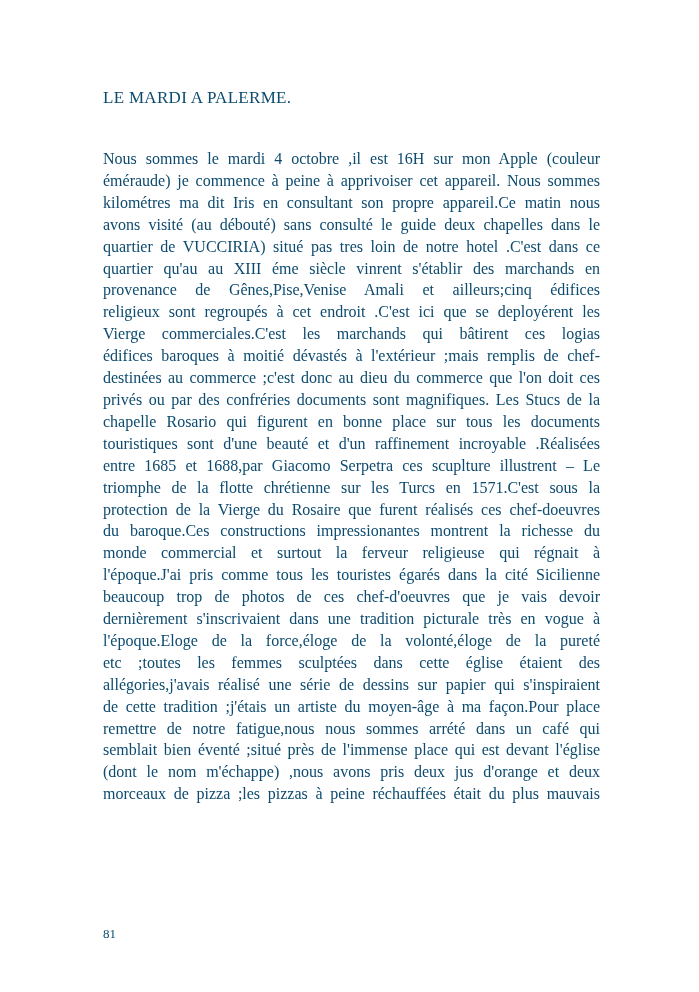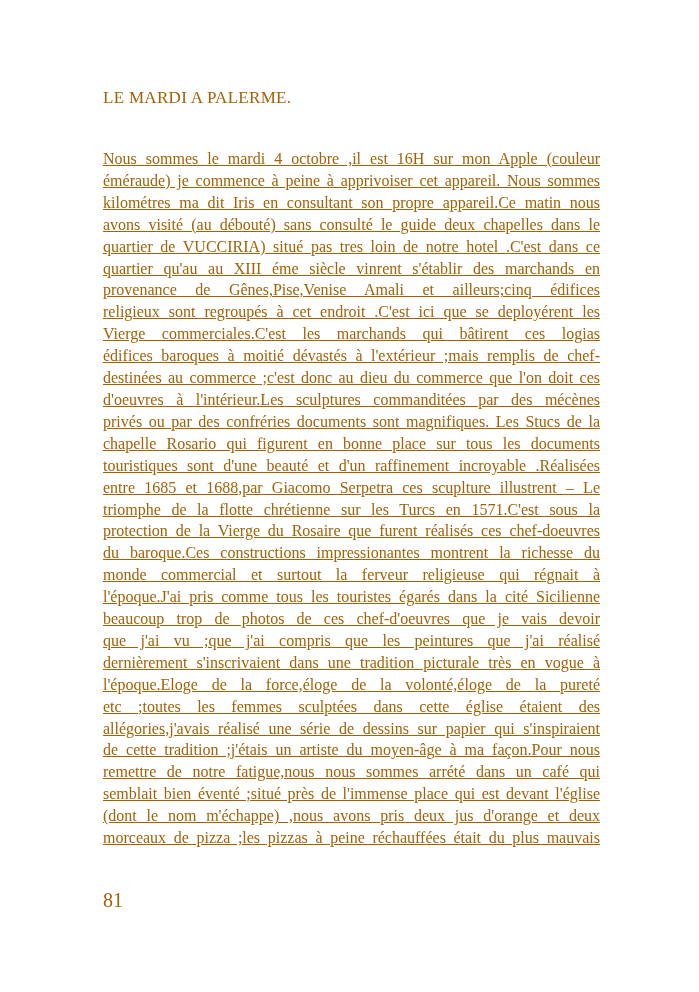--- a/index.html
+++ b/index.html
@@ -6,21 +6,21 @@
     margin: 0;
     padding: 0;
     background: #ffffff;
   }
   .sheet {
     position: relative;
     width: 699px;
     height: 992px;
     background: #ffffff;
     font-family: "Liberation Serif", "DejaVu Serif", serif;
-    color: #a16207;
+    color: #0c4a6e;
     overflow: hidden;
   }
   .doc-title {
     position: absolute;
     left: 103px;
     top: 88px;
     margin: 0;
     font-size: 17px;
     font-weight: normal;
     letter-spacing: 0.3px;
@@ -30,65 +30,62 @@
     position: absolute;
     left: 103px;
     top: 148px;
     width: 497px;
     font-size: 16px;
     line-height: 21.9px;
   }
   .body-text .line {
     text-align: justify;
     text-align-last: justify;
-    text-decoration: underline;
     -moz-text-align-last: justify;
   }
   .page-number {
     position: absolute;
     left: 103px;
-    top: 889px;
-    font-size: 20px;
+    top: 926px;
+    font-size: 13px;
   }
 </style>
 </head>
 <body>
 
 <div class="sheet">
   <h1 class="doc-title">LE MARDI A PALERME.</h1>
 
   <div class="body-text">
       <div class="line">Nous sommes le mardi 4 octobre ,il est 16H sur mon Apple (couleur</div>
       <div class="line">éméraude) je commence à peine à apprivoiser cet appareil. Nous sommes</div>
       <div class="line">kilométres ma dit Iris en consultant son propre appareil.Ce matin nous</div>
       <div class="line">avons visité (au débouté) sans consulté le guide deux chapelles dans le</div>
       <div class="line">quartier de VUCCIRIA) situé pas tres loin de notre hotel .C'est dans ce</div>
       <div class="line">quartier qu'au au XIII éme siècle vinrent s'établir des marchands en</div>
       <div class="line">provenance de Gênes,Pise,Venise Amali et ailleurs;cinq édifices</div>
       <div class="line">religieux sont regroupés à cet endroit .C'est ici que se  deployérent les</div>
       <div class="line">Vierge commerciales.C'est les marchands qui bâtirent ces logias</div>
       <div class="line">édifices baroques à moitié dévastés à l'extérieur ;mais remplis de chef-</div>
       <div class="line">destinées au commerce ;c'est donc au dieu du commerce que l'on doit ces</div>
-      <div class="line">d'oeuvres à l'intérieur.Les sculptures commanditées par des mécènes</div>
       <div class="line">privés ou par des confréries documents sont magnifiques. Les Stucs de la</div>
       <div class="line">chapelle Rosario qui figurent en bonne place sur tous les documents</div>
       <div class="line">touristiques sont d'une beauté et d'un raffinement incroyable .Réalisées</div>
       <div class="line">entre 1685 et 1688,par Giacomo Serpetra ces scuplture  illustrent – Le</div>
       <div class="line">triomphe de la flotte chrétienne sur les Turcs en 1571.C'est sous la</div>
       <div class="line">protection de la Vierge du Rosaire que furent réalisés ces chef-doeuvres</div>
       <div class="line">du baroque.Ces constructions impressionantes montrent la richesse du</div>
       <div class="line">monde commercial et surtout la ferveur religieuse qui régnait à</div>
       <div class="line">l'époque.J'ai pris comme tous les touristes égarés dans la  cité Sicilienne</div>
       <div class="line">beaucoup trop de photos de ces chef-d'oeuvres que je vais devoir</div>
-      <div class="line">que j'ai vu ;que j'ai compris que  les peintures que j'ai réalisé</div>
       <div class="line">dernièrement s'inscrivaient dans une tradition picturale très en vogue à</div>
       <div class="line">l'époque.Eloge de la force,éloge de la volonté,éloge de la pureté</div>
       <div class="line">etc ;toutes les femmes sculptées dans cette église étaient des</div>
       <div class="line">allégories,j'avais réalisé une série de dessins  sur papier qui s'inspiraient</div>
-      <div class="line">de cette tradition ;j'étais un artiste du moyen-âge à ma façon.Pour nous</div>
+      <div class="line">de cette tradition ;j'étais un artiste du moyen-âge à ma façon.Pour place</div>
       <div class="line">remettre de notre fatigue,nous nous sommes arrété dans un café qui</div>
       <div class="line">semblait bien éventé ;situé près de l'immense place qui est devant l'église</div>
       <div class="line">(dont le nom m'échappe) ,nous avons pris deux jus d'orange  et deux</div>
       <div class="line">morceaux de pizza ;les pizzas à peine réchauffées était du plus mauvais</div>
     </div>
 
   <div class="page-number">81</div>
 </div>
 
 </body></html>

